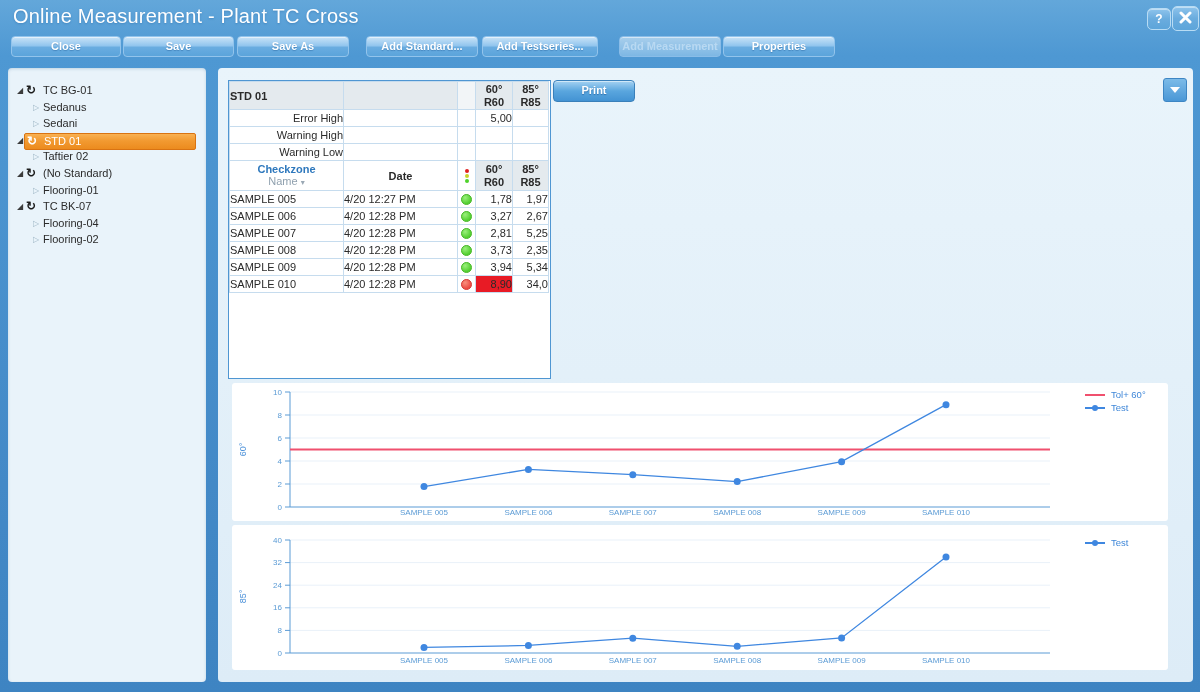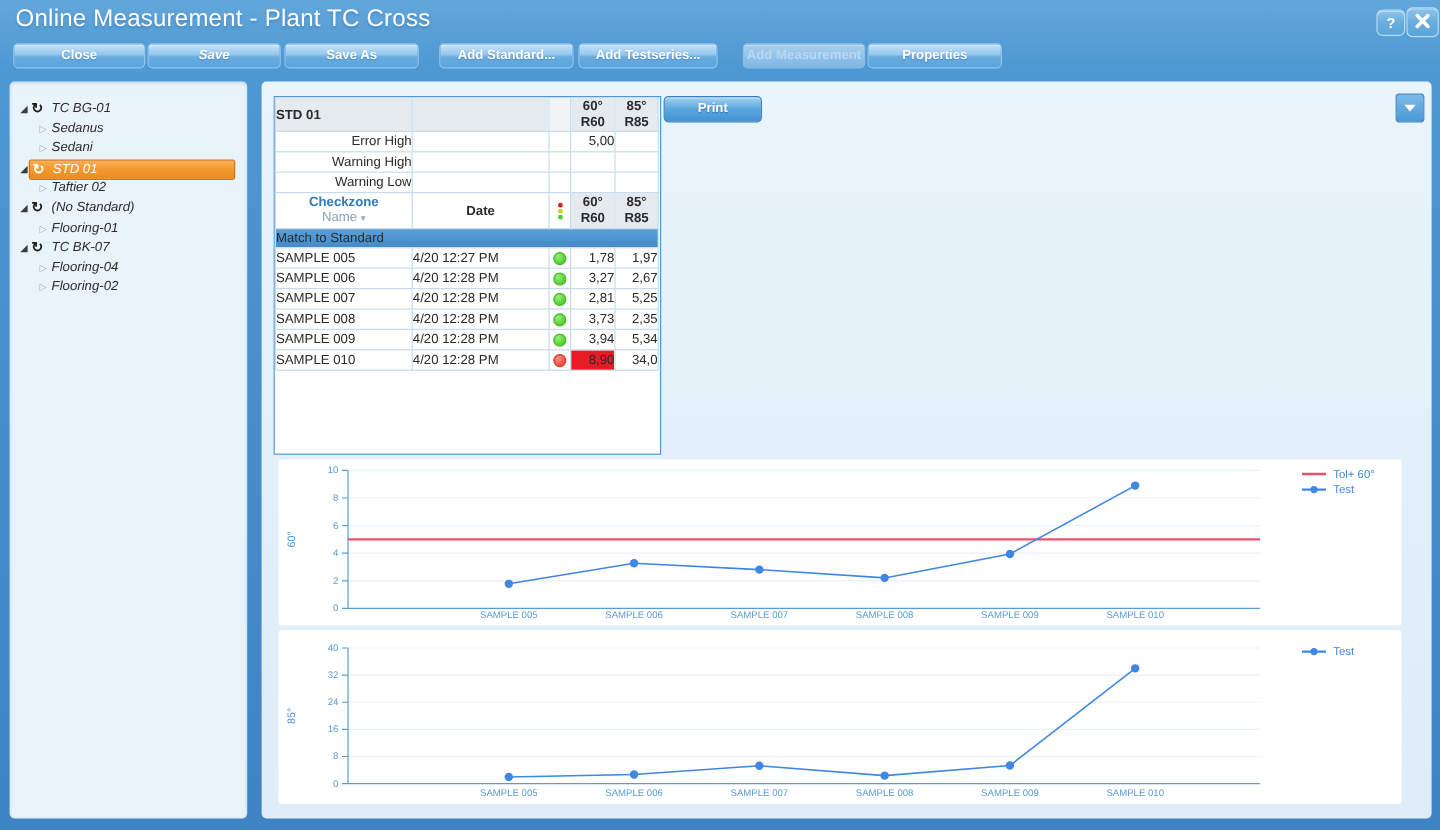--- a/index.html
+++ b/index.html
@@ -45,21 +45,21 @@
   .expander{position:absolute;top:1px;width:10px;height:14px;line-height:14px;text-align:center;cursor:pointer;font-size:8px;}
   .expander.expanded{color:#3c3c3c;}
   .expander.collapsed{color:#9fb6c6;}
   .row-body{position:absolute;left:16px;right:10px;top:0;height:16px;}
   .row-body.sel{
     background:linear-gradient(180deg,#f9b152 0%,#f29a31 45%,#ec8b1e 100%);
     border:1px solid #d97312;border-radius:2px;color:#fff;height:15px;
   }
   .std-icon{position:absolute;left:2px;top:0;font-size:12px;font-weight:bold;color:#1c1c1c;line-height:15px;}
   .row-body.sel .std-icon{color:#fff;}
-  .tree-label{position:absolute;left:19px;top:0;line-height:15px;white-space:nowrap;font-style:italic;}
+  .tree-label{position:absolute;left:19px;top:0;line-height:15px;white-space:nowrap;}
 
   .main{
     position:absolute;left:218px;top:68px;width:975px;height:614px;
     background:linear-gradient(180deg,#e9f4fb 0%,#ddecf7 100%);border-radius:4px;
   }
   .table-wrap{
     position:absolute;left:10px;top:12px;width:321px;height:297px;
     background:#fff;border:1px solid #4f96d2;
   }
   table.meas{border-collapse:collapse;table-layout:fixed;width:319px;font-size:11px;}
@@ -113,21 +113,21 @@
     <span>?</span>
   </div>
   <div class="win-btn closew">
     <span><svg width="13" height="13" viewBox="0 0 13 13">
           <path d="M2 2 L11 11 M11 2 L2 11" stroke="#ffffff" stroke-width="3" stroke-linecap="round"></path>
         </svg></span>
   </div>
 
   <div id="toolbar">
       <div class="tbtn" style="left: 11px; width: 108px;">Close</div>
-      <div class="tbtn" style="left: 123px; width: 109px; font-style: italic;">Save</div>
+      <div class="tbtn" style="left: 123px; width: 109px;">Save</div>
       <div class="tbtn" style="left: 237px; width: 110px;">Save As</div>
       <div class="tbtn" style="left: 366px; width: 110px;">Add Standard...</div>
       <div class="tbtn" style="left: 482px; width: 114px;">Add Testseries...</div>
       <div class="tbtn disabled" style="left: 599px; width: 100px; margin-left: 20px;">Add Measurement</div>
       <div class="tbtn" style="left: 723px; width: 110px;">Properties</div>
     </div>
 
   <div class="sidebar" id="sidebar">
       <div class="tree-row">
         <span class="expander expanded" style="left: 7px;">◢</span>
@@ -254,23 +254,20 @@
                 </div>
               </td>
               <td class="hb blue two-line">
                 <div>60°</div>
                 <div>R60</div>
               </td>
               <td class="hb blue two-line">
                 <div>85°</div>
                 <div>R85</div>
               </td>
-            </tr>
-            <tr style="height: 16px;">
-              <td class="match-cell" colspan="5">Match to Standard</td>
             </tr>
             <tr style="height: 17px;">
               <td class="name">SAMPLE 005</td>
               <td class="date">4/20 12:27 PM</td>
               <td>
                 <div class="dot ok"></div>
               </td>
               <td class="val">1,78</td>
               <td class="val">1,97</td>
             </tr>

